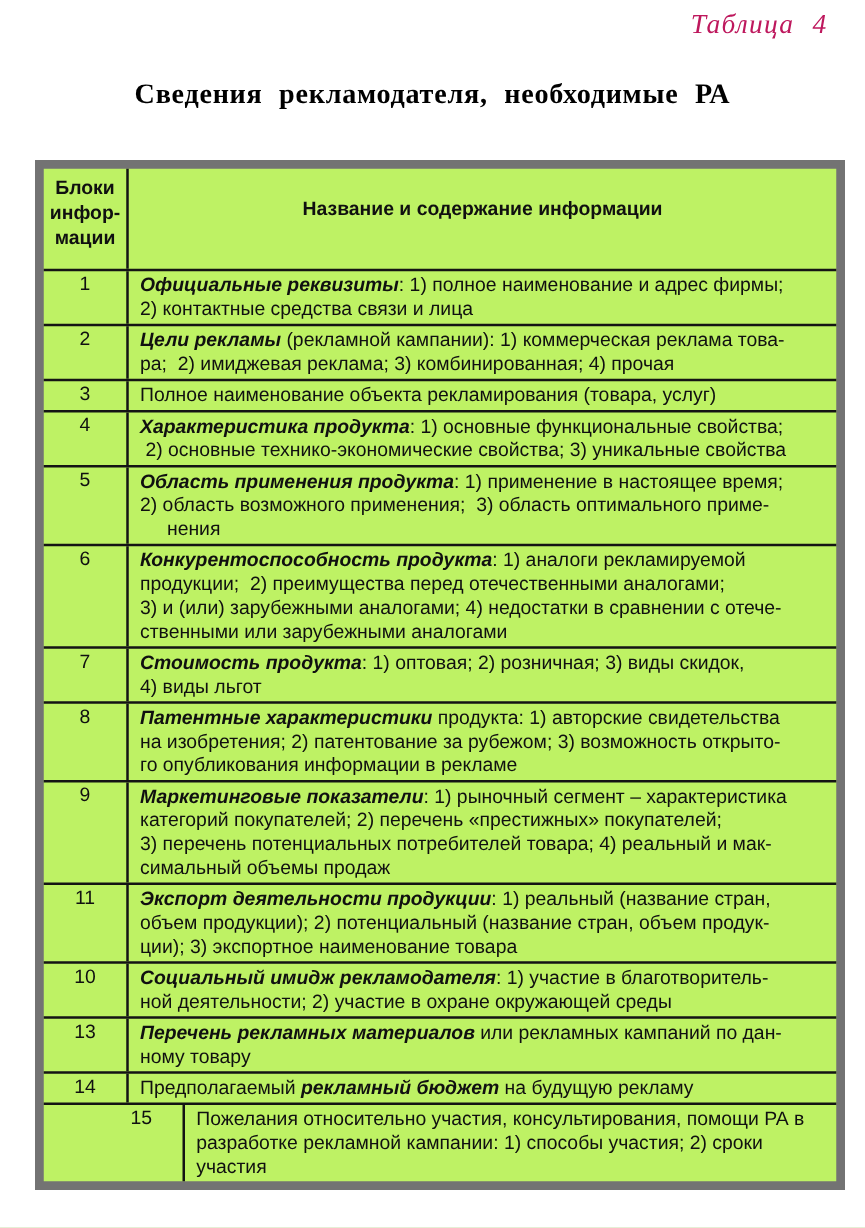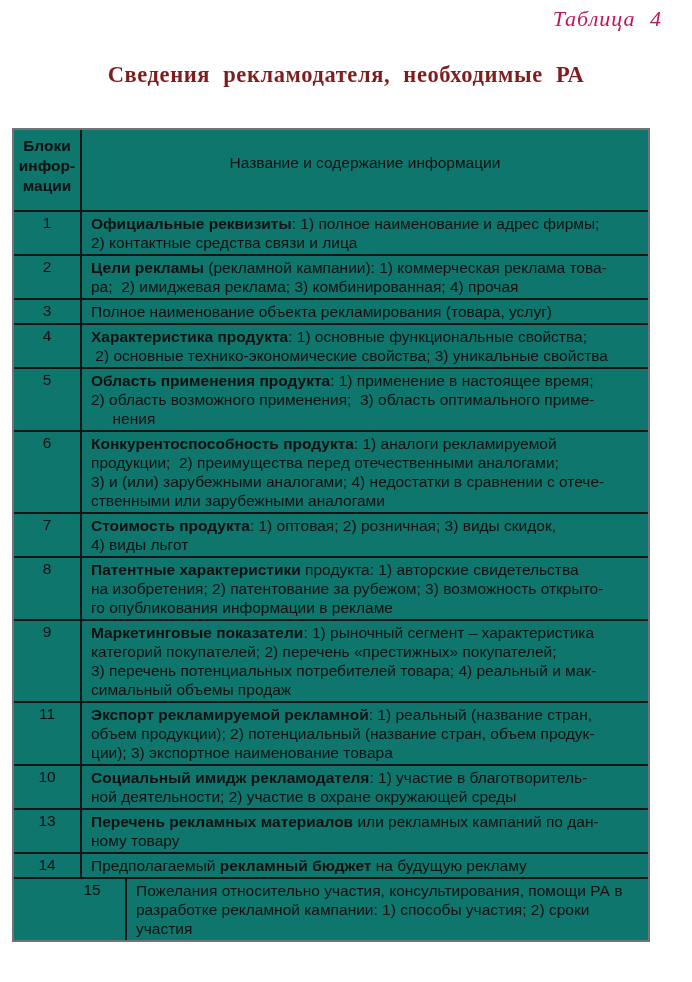--- a/index.html
+++ b/index.html
@@ -24,28 +24,28 @@
   .doc-title{
     position:absolute;
     top:62px;left:0;
     width:100%;
     text-align:center;
     font-family:"Liberation Serif", serif;
     font-weight:bold;
     font-size:22.5px;
     letter-spacing:0.6px;
     word-spacing:7px;
-    color:#7f1d1d;
+    color:#000000;
   }
   .tbl{
     position:absolute;
-    top:128px;left:12px;
+    top:128px;left:28px;
     width:634px;
-    border:2px solid #737373;
-    background:#0f766e;
+    border:7px solid #737373;
+    background:#bef264;
   }
   .hdr{
     display:flex;
     border-bottom:2px solid #141414;
     min-height:80px;
   }
   .hdr-c1{
     width:66px;
     flex:0 0 66px;
     border-right:2px solid #141414;
@@ -54,21 +54,21 @@
     font-size:15.5px;
     line-height:20px;
     padding-top:6px;
     white-space:pre-line;
   }
   .hdr-c2{
     flex:1;
     display:flex;
     align-items:center;
     justify-content:center;
-    font-weight:normal;
+    font-weight:bold;
     font-size:15.5px;
     padding-bottom:14px;
   }
   .row{
     display:flex;
     border-bottom:2px solid #141414;
   }
   .row:last-child{border-bottom:none;margin-left:45px;}
   .cell-num{
     width:66px;
@@ -80,20 +80,21 @@
   }
   .cell-txt{
     flex:1;
     font-size:15.5px;
     line-height:19px;
     padding:2px 4px 2px 9px;
     white-space:pre-wrap;
   }
   .bi{
     font-weight:bold;
+    font-style:italic;
     margin-top:20px;
   }
 </style>
 </head>
 <body>
 
 <div class="page">
 
   <div class="table-label">Таблица 4</div>
 
@@ -152,21 +153,21 @@
         </div>
         <div class="row">
           <div class="cell-num">9</div>
           <div class="cell-txt"><span class="bi">Маркетинговые показатели</span><span>: 1) рыночный сегмент – характеристика
 категорий покупателей; 2) перечень «престижных» покупателей;
 3) перечень потенциальных потребителей товара; 4) реальный и мак-
 симальный объемы продаж</span></div>
         </div>
         <div class="row">
           <div class="cell-num">11</div>
-          <div class="cell-txt"><span class="bi">Экспорт рекламируемой рекламной</span><span>: 1) реальный (название стран,
+          <div class="cell-txt"><span class="bi">Экспорт деятельности продукции</span><span>: 1) реальный (название стран,
 объем продукции); 2) потенциальный (название стран, объем продук-
 ции); 3) экспортное наименование товара</span></div>
         </div>
         <div class="row">
           <div class="cell-num">10</div>
           <div class="cell-txt"><span class="bi">Социальный имидж рекламодателя</span><span>: 1) участие в благотворитель-
 ной деятельности; 2) участие в охране окружающей среды</span></div>
         </div>
         <div class="row">
           <div class="cell-num">13</div>

